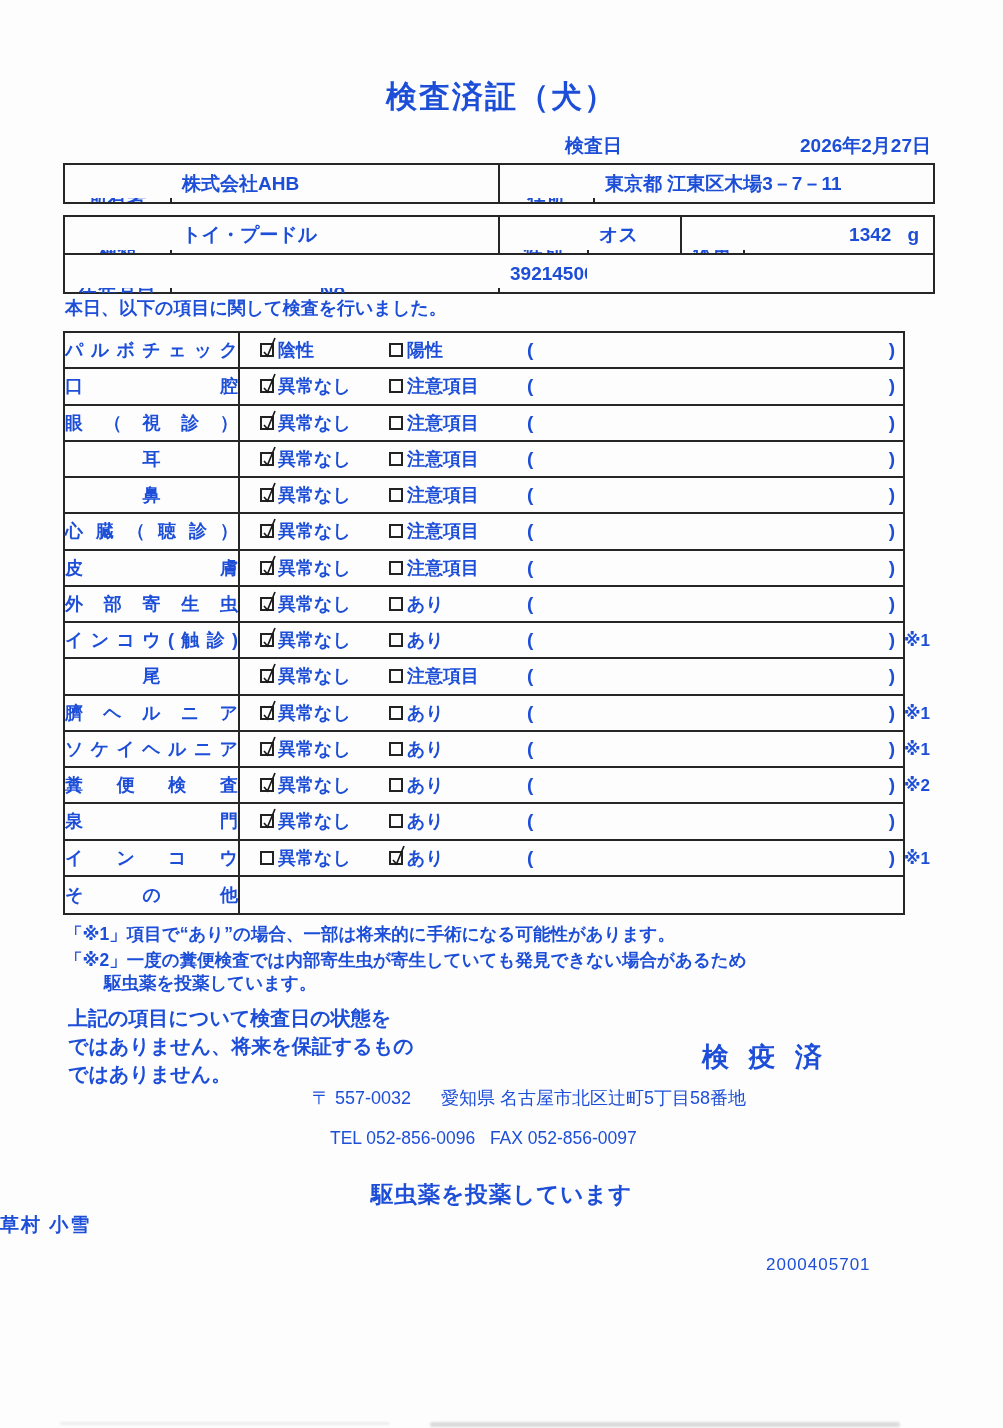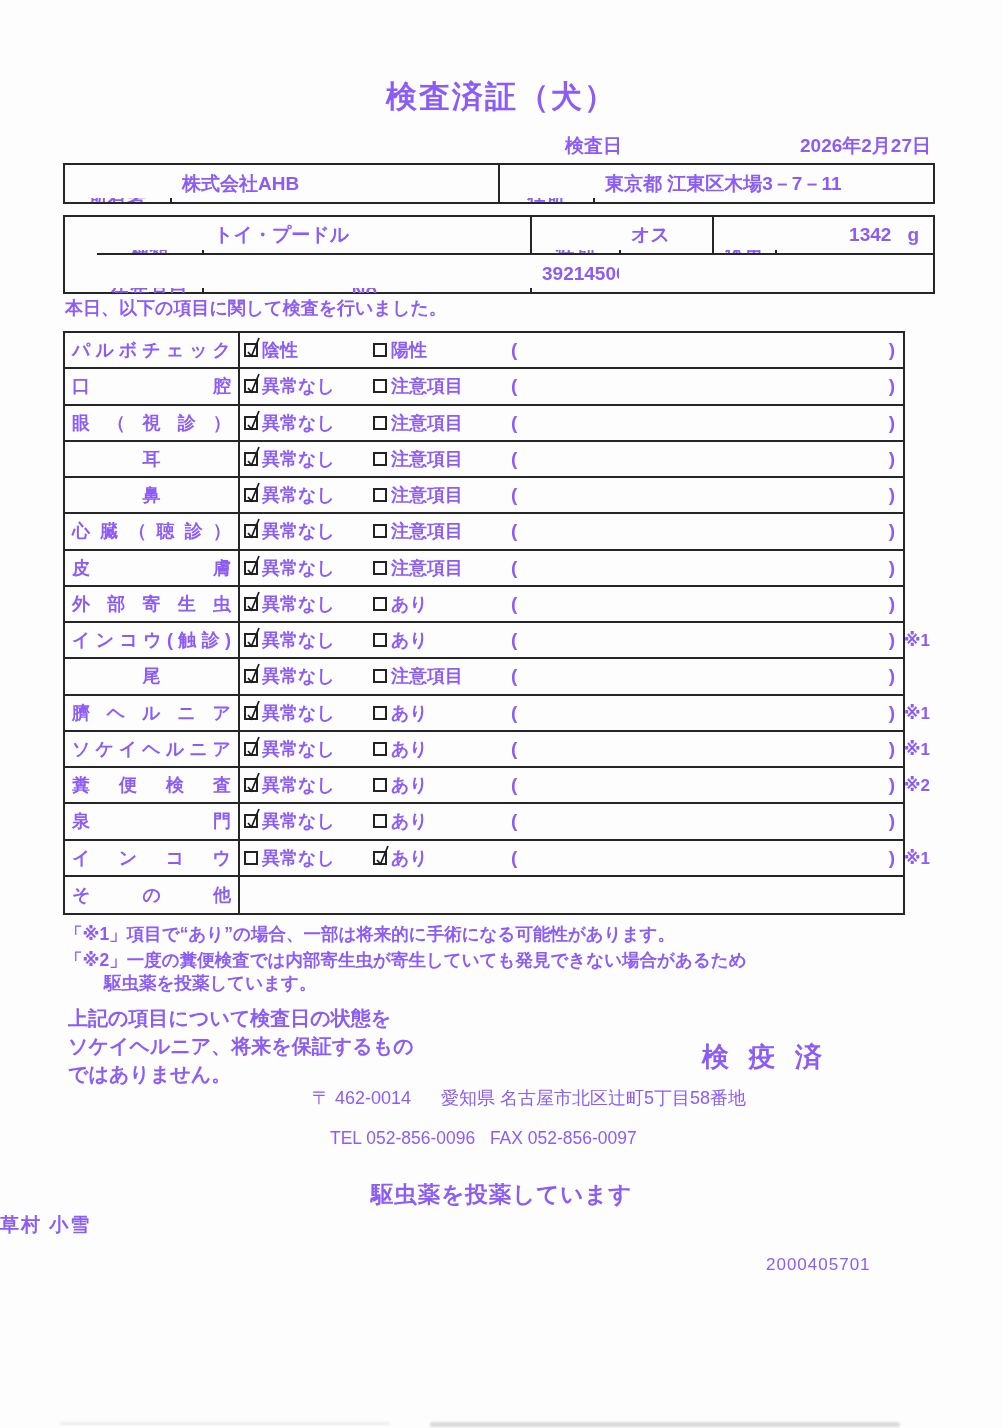--- a/index.html
+++ b/index.html
@@ -1,52 +1,52 @@
 <!DOCTYPE html>
 <html><head>
 <meta charset="utf-8">
 <style>
   html,body{margin:0;padding:0;background:#e8e8e8;}
   .page{
     position:relative;width:1003px;height:1428px;background:#fdfdfd;
-    font-family:"Liberation Sans","DejaVu Sans",sans-serif;color:#8b5cf6;
+    font-family:"Liberation Sans","DejaVu Sans",sans-serif;color:#1d4ed8;
     overflow:hidden;margin:0 auto;
   }
   .abs{position:absolute;}
   .pre{white-space:pre;}
 
   
   .doc-title{top:76px;left:0;width:100%;text-align:center;font-size:31px;font-weight:700;letter-spacing:2px;}
 
   
   .date-line{top:133px;left:565px;width:366px;display:flex;justify-content:space-between;align-items:center;font-size:19px;font-weight:600;}
 
   
   .tbl{border:2.5px solid #262626;box-sizing:border-box;background:#fdfdfd;}
   .t1{top:163px;left:63px;width:872px;height:41px;display:grid;grid-template-columns:107px 328px 95px 1fr;}
-  .t2{top:215px;left:63px;width:872px;height:79px;padding-left:32px;}
+  .t2{top:215px;left:63px;width:872px;height:79px;}
   .t2row{display:grid;height:38px;box-sizing:border-box;}
   .t2r1{grid-template-columns:107px 328px 89px 93px 63px 1fr;border-bottom:2px solid #262626;}
   .t2r2{grid-template-columns:107px 328px 87px 1fr;}
   .cell{display:flex;align-items:center;padding:0 10px;font-size:19px;font-weight:600;box-sizing:border-box;overflow:hidden;}
   .cell.br{border-right:2px solid #262626;}
   .cell.lab{justify-content:center;padding:0 4px;margin-top:33px;}
   .cell.wt{justify-content:flex-end;gap:16px;padding-right:14px;}
 
   
   .intro{top:296px;left:65px;font-size:18px;font-weight:600;}
 
   
   .exam{top:331px;left:63px;width:842px;border:2.5px solid #262626;box-sizing:border-box;}
   .erow{position:relative;display:flex;align-items:stretch;height:36.25px;border-bottom:2px solid #262626;box-sizing:border-box;}
   .erow:last-child{border-bottom:none;}
-  .elabel-cell{width:175px;flex:none;border-right:2px solid #262626;display:flex;align-items:center;padding:0 7px;box-sizing:border-box;}
+  .elabel-cell{width:175px;flex:none;border-right:2px solid #262626;display:flex;align-items:center;padding:0 0;box-sizing:border-box;}
   .row-label{width:100%;font-size:18px;font-weight:600;text-align:justify;text-align-last:justify;text-justify:inter-character;line-height:1;}
   .row-label.center{text-align:center;text-align-last:center;}
-  .opts{flex:1;display:flex;align-items:center;padding-left:4px;font-size:18px;font-weight:600;}
+  .opts{flex:1;display:flex;align-items:center;padding-left:20px;font-size:18px;font-weight:600;}
   .opt{display:flex;align-items:center;flex:none;}
   .opt1{width:129px;}
   .opt2{width:138px;}
   .cb{position:relative;display:inline-block;width:14px;height:14px;border:2px solid #222;margin-right:4px;flex:none;box-sizing:border-box;}
   .cb svg{display:none;position:absolute;left:-2px;top:-9px;overflow:visible;}
   .cb.checked svg{display:block;}
   .paren-zone{flex:1;display:flex;justify-content:space-between;align-items:center;padding-right:8px;font-size:19px;font-weight:600;}
   .row-note{position:absolute;right:-37px;top:50%;transform:translateY(-50%);font-size:17px;font-weight:600;width:36px;}
 
   
@@ -485,27 +485,27 @@
   </div>
       </div>
   </div>
 
   <div class="abs note n1">「※1」項目で“あり”の場合、一部は将来的に手術になる可能性があります。</div>
   <div class="abs note n2">「※2」一度の糞便検査では内部寄生虫が寄生していても発見できない場合があるため</div>
   <div class="abs note n3">駆虫薬を投薬しています。</div>
 
   <div class="abs statement">
     <div>上記の項目について検査日の状態を</div>
-    <div>ソケイヘルニア、将来を保証するもの</div>
+    <div>ではありません、将来を保証するもの</div>
     <div>ではありません。</div>
   </div>
 
   <div class="abs stamp">検 疫 済</div>
 
-  <div class="abs addr pre">〒 462-0014      愛知県 名古屋市北区辻町5丁目58番地</div>
+  <div class="abs addr pre">〒 557-0032      愛知県 名古屋市北区辻町5丁目58番地</div>
   <div class="abs tel pre">TEL 052-856-0096   FAX 052-856-0097</div>
 
   <div class="abs clinic">駆虫薬を投薬しています</div>
   <div class="abs examiner">草村  小雪</div>
   <div class="abs code">2000405701</div>
 
   <div class="abs smudge"></div>
   <div class="abs smudge2"></div>
 </div>
 

